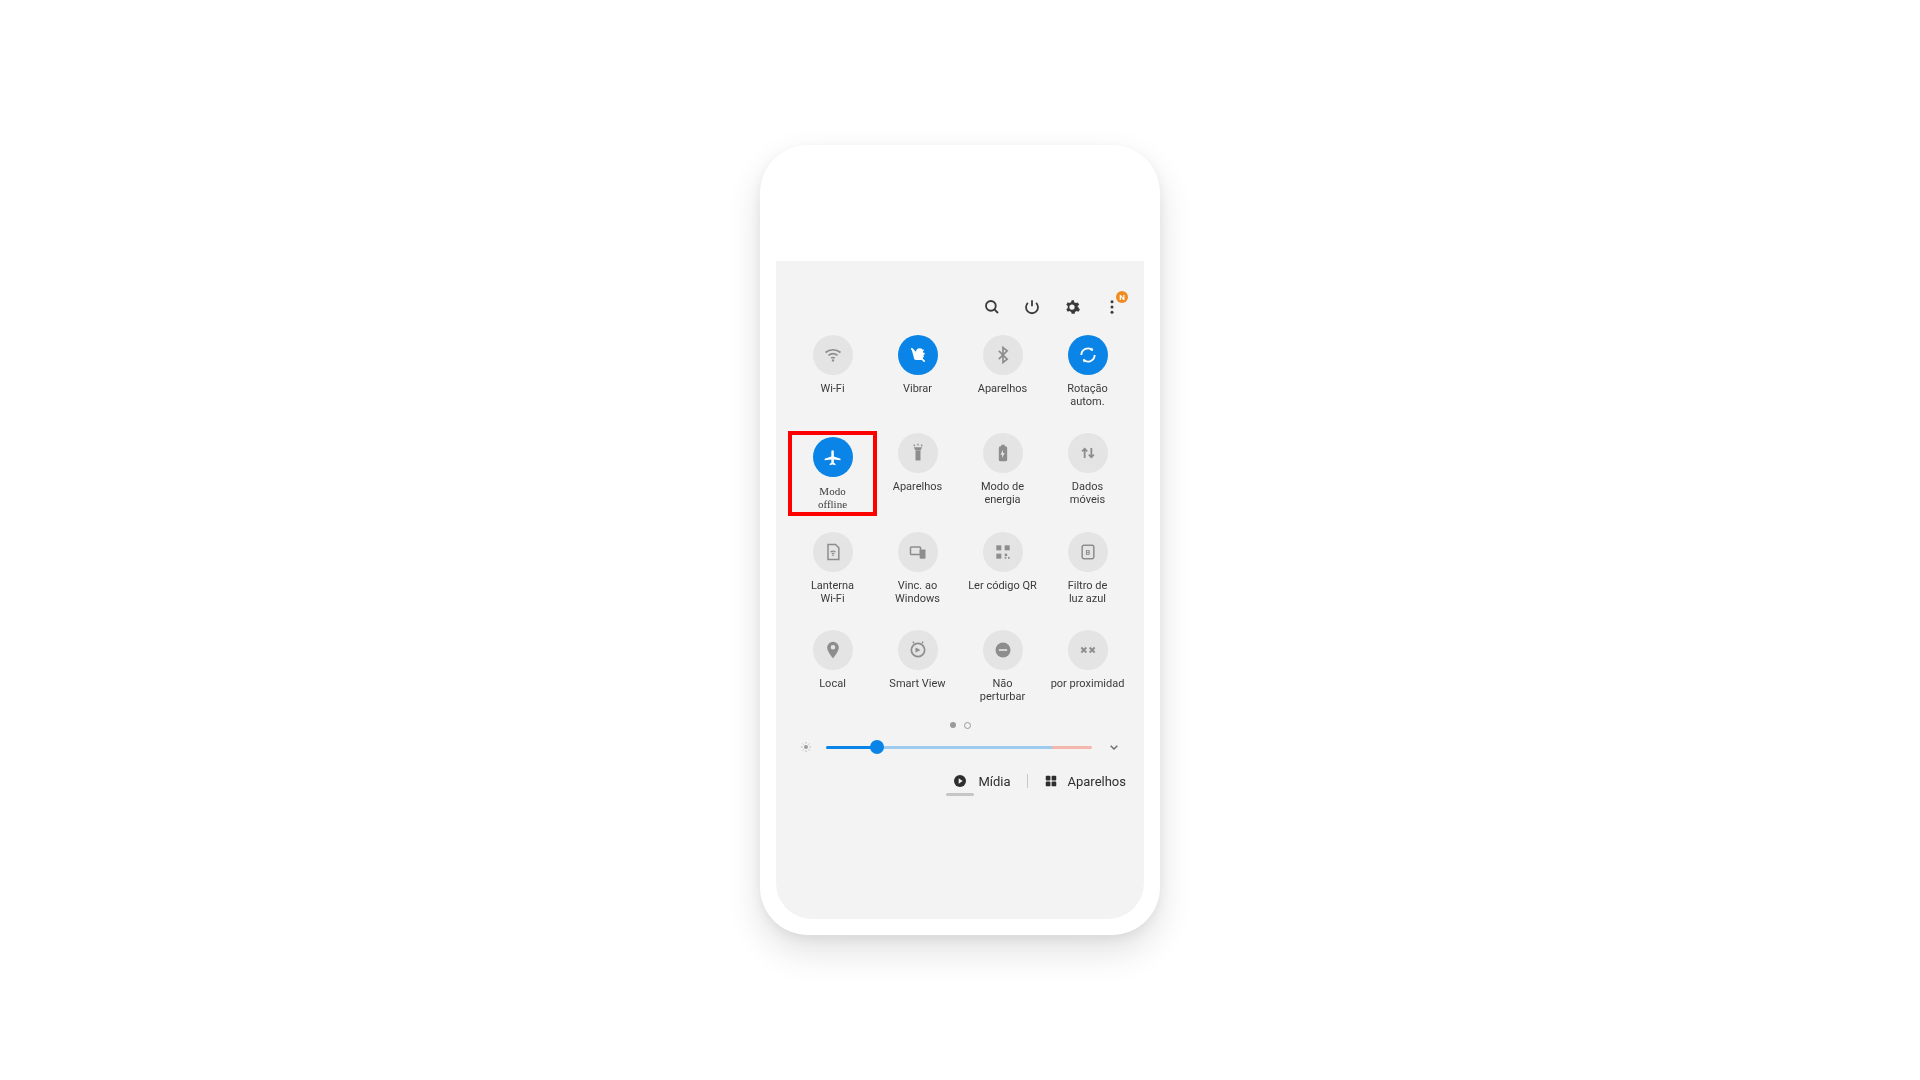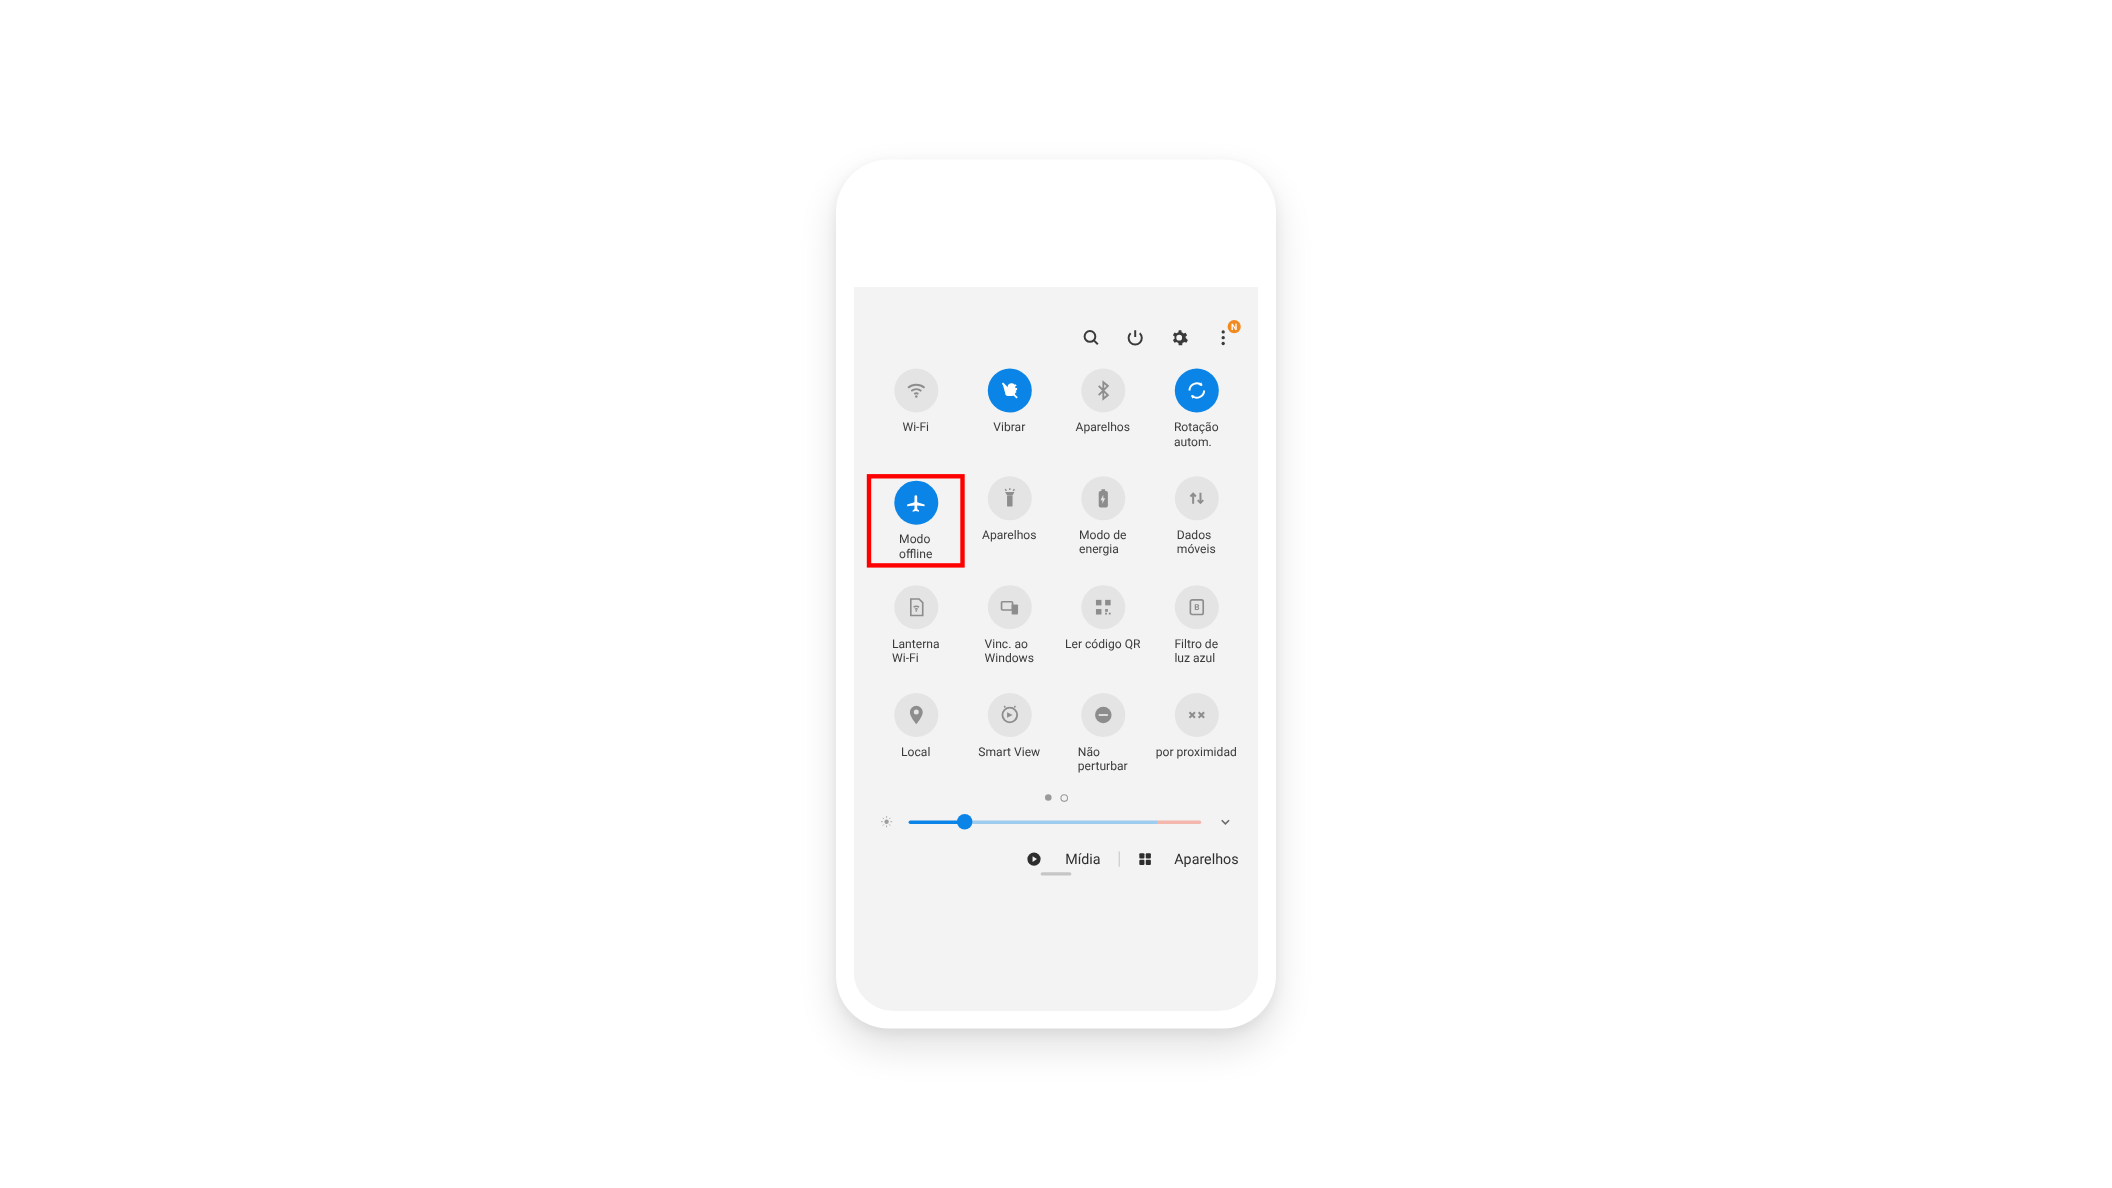--- a/index.html
+++ b/index.html
@@ -7,35 +7,35 @@
   .phone{width:400px;height:790px;background:#ffffff;border-radius:48px;box-shadow:0 16px 36px rgba(0,0,0,0.12),0 4px 12px rgba(0,0,0,0.06);padding:16px;box-sizing:border-box;}
   .screen{width:100%;height:100%;border-radius:36px;background:#ffffff;overflow:hidden;display:flex;flex-direction:column;}
   .blank-top{height:100px;background:#ffffff;}
   .panel{flex:1;background:#f3f3f3;display:flex;flex-direction:column;}
   .topbar{display:flex;align-items:center;justify-content:flex-end;gap:20px;padding:36px 22px 10px 22px;position:relative;}
   .topbar .ico{width:20px;height:20px;display:flex;align-items:center;justify-content:center;color:#3a3a3a;cursor:pointer;}
   .badge{position:absolute;top:-6px;right:-6px;width:12px;height:12px;border-radius:50%;background:#f18a1f;color:#fff;font-size:8px;font-weight:700;display:flex;align-items:center;justify-content:center;}
   .dots-wrap{position:relative;}
   .grid{display:grid;grid-template-columns:repeat(4,1fr);padding:8px 14px 0 14px;row-gap:18px;}
   .tile{display:flex;flex-direction:column;align-items:center;gap:8px;min-height:80px;box-sizing:border-box;}
-  .tile.highlight{outline:4px solid #ff0000;outline-offset:-2px;padding-top:4px;padding-bottom:4px;}
+  .tile.highlight{outline:4px solid #ff0000;outline-offset:-2px;padding-top:4px;padding-bottom:4px;font-family:Liberation Serif, serif;}
   .circle{width:40px;height:40px;border-radius:50%;display:flex;align-items:center;justify-content:center;}
   .circle.off{background:#e4e4e4;color:#8d8d8d;}
   .circle.on{background:#0a84e6;color:#ffffff;}
-  .tile-label{font-size:11px;color:#3b3b3b;text-align:left;line-height:1.15;white-space:pre-line;}
+  .tile-label{font-size:11px;color:#3b3b3b;text-align:center;line-height:1.15;white-space:pre-line;}
   .pager{display:flex;gap:8px;justify-content:center;padding:12px 0 6px 0;}
   .pg-dot{width:6px;height:6px;border-radius:50%;background:#9a9a9a;}
   .pg-dot.hollow{width:5px;height:5px;border:1px solid #9a9a9a;background:transparent;}
   .brightness{display:flex;align-items:center;gap:14px;padding:4px 22px 4px 24px;}
   .bicon{color:#9e9e9e;font-size:10px;}
   .track{position:relative;flex:1;height:3px;border-radius:2px;background:linear-gradient(to right,#0a84e6 0%,#0a84e6 19%,#9dccef 19%,#9dccef 85%,#f3b7ad 85%,#f3b7ad 100%);}
   .thumb{position:absolute;top:50%;left:19%;transform:translate(-50%,-50%);width:14px;height:14px;border-radius:50%;background:#0a84e6;}
   .chev{color:#6b6b6b;}
   .bottombar{display:flex;align-items:center;justify-content:flex-end;gap:16px;padding:14px 18px 2px 18px;}
-  .bitem{display:flex;align-items:center;gap:20px;color:#2e2e2e;font-size:13px;}
+  .bitem{display:flex;align-items:center;gap:10px;color:#2e2e2e;font-size:13px;}
   .sep{width:1px;height:14px;background:#c9c9c9;}
   .handle{width:28px;height:3px;background:#c6c6c6;border-radius:2px;margin:2px auto 0 auto;}
   svg{display:block;}
 </style>
 </head>
 <body>
 
 <div class="stage">
   <div class="phone">
     <div class="screen">

